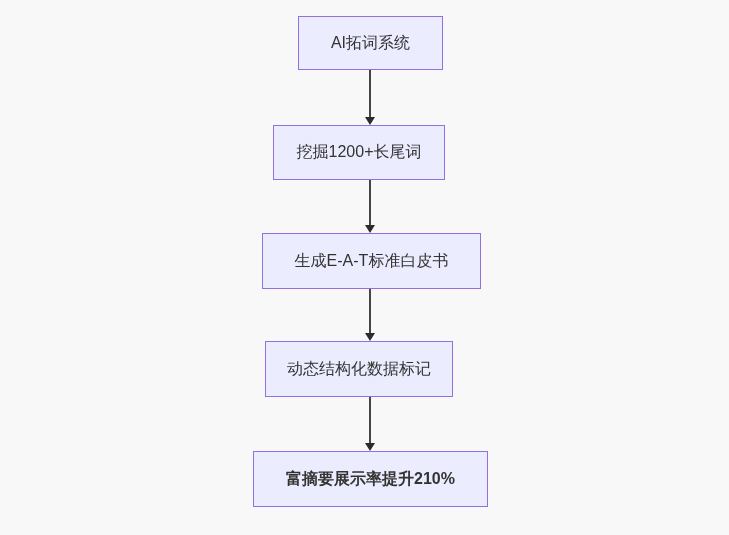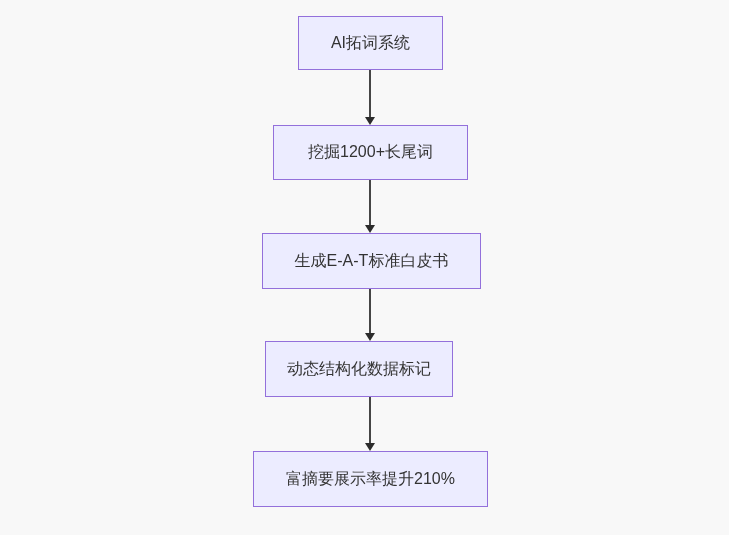--- a/index.html
+++ b/index.html
@@ -19,24 +19,24 @@
     border: 1.5px solid #9370db;
     color: #333333;
     display: flex;
     align-items: center;
     justify-content: center;
     font-size: 16px;
     text-align: center;
     white-space: nowrap;
   }
   .n1 { left: 298px; top: 16px;  width: 145px; height: 54px; }
-  .n2 { left: 273px; top: 125px; width: 195px; height: 55px; }
+  .n2 { left: 273px; top: 125px; width: 172px; height: 55px; }
   .n3 { left: 262px; top: 233px; width: 219px; height: 56px; justify-content: center; }
   .n4 { left: 265px; top: 341px; width: 188px; height: 56px; }
-  .n5 { left: 253px; top: 451px; width: 235px; height: 56px; }
+  .n5 { left: 253px; top: 451px; width: 235px; height: 56px; font-weight: bold; }
   .edge {
     position: absolute;
     left: 364px;
     width: 12px;
     display: flex;
     flex-direction: column;
     align-items: center;
   }
   .e1 { top: 70px;  height: 55px; }
   .e2 { top: 180px; height: 53px; }

